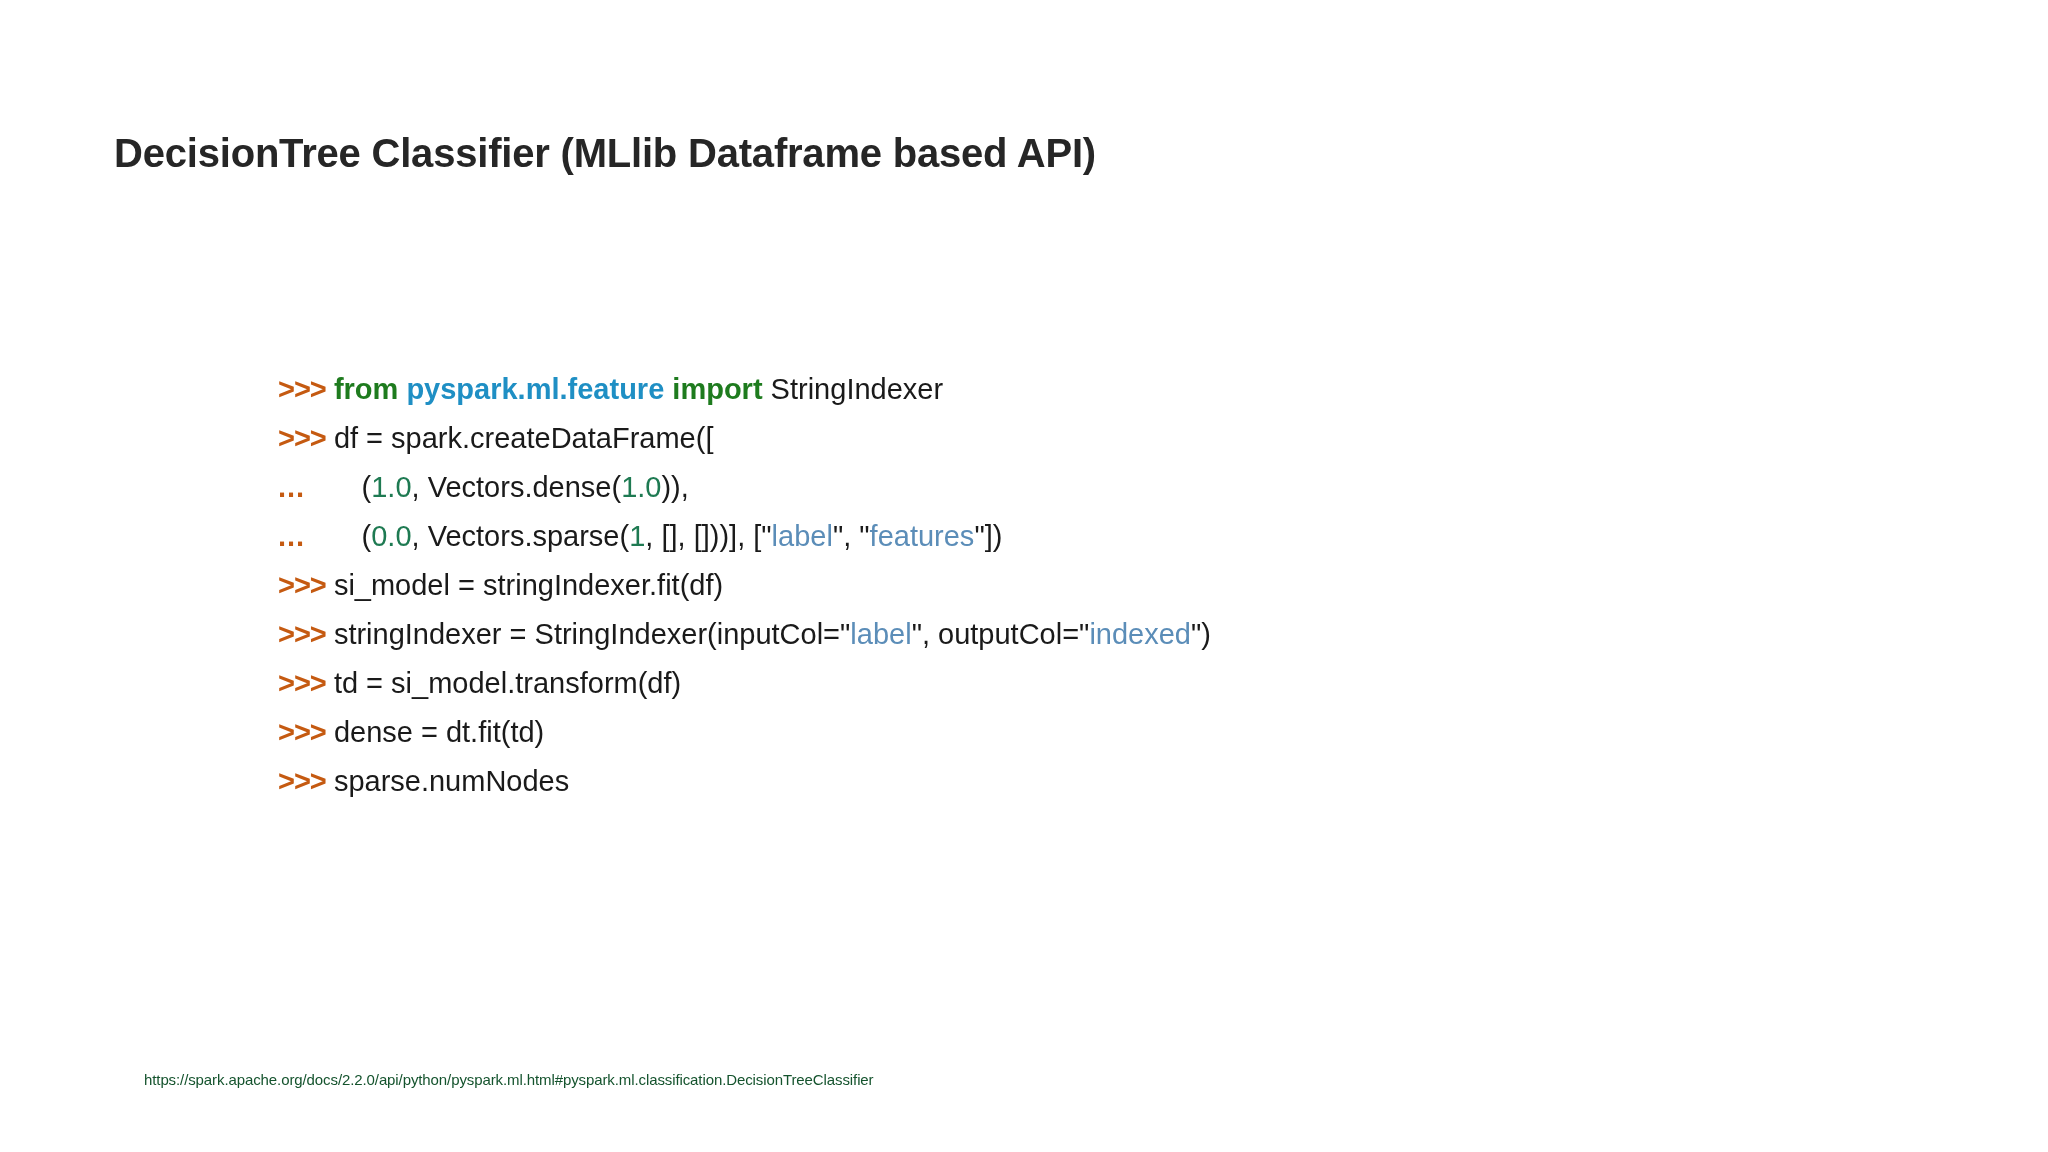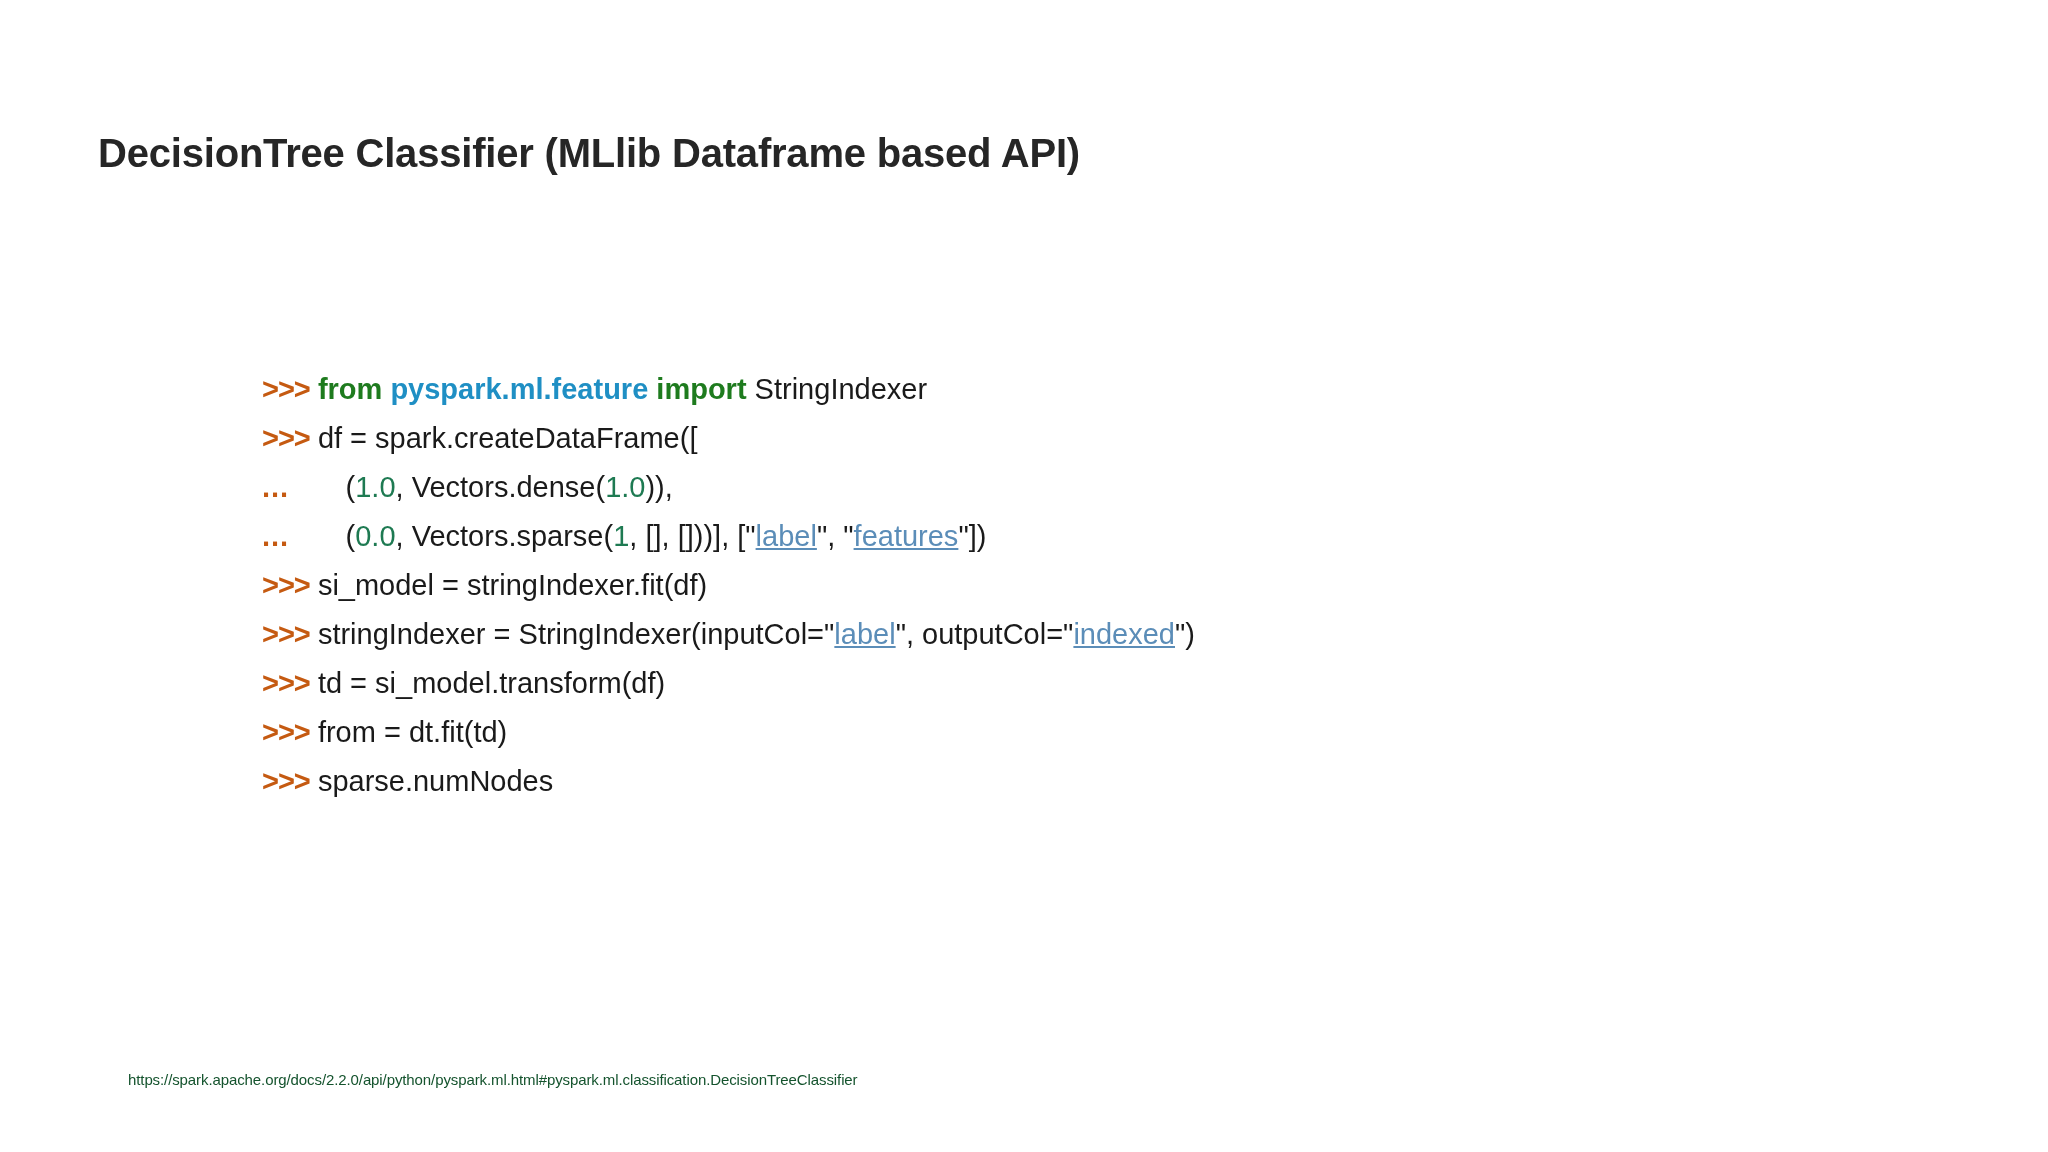--- a/index.html
+++ b/index.html
@@ -13,20 +13,21 @@
     position: relative;
     overflow: hidden;
     font-family: "Liberation Sans", sans-serif;
     -webkit-font-smoothing: antialiased;
   }
 
   .slide {
     position: absolute;
     inset: 0;
     background: #ffffff;
+    margin-left: 16px;
   }
 
   
   .slide-title {
     position: absolute;
     left: 98px;
     top: 131px;
     font-size: 40px;
     font-weight: bold;
     color: #262626;
@@ -60,21 +61,21 @@
   .ps2 {
     color: #C55A11;
     font-weight: bold;
     letter-spacing: 1px;
   }
 
   
   .kw     { color: #1E7B1E; font-weight: bold; }
   .mod    { color: #1F8FC4; font-weight: bold; }
   .num    { color: #1E7A52; }
-  .str    { color: #5B8DB8; text-decoration: underline; }
+  .str    { color: #5B8DB8; }
   .plain  { color: #1a1a1a; }
 
   
   .footer-url {
     position: absolute;
     left: 128px;
     top: 1071px;
     font-size: 15px;
     color: #14532d;
     white-space: nowrap;
@@ -89,19 +90,19 @@
   <div class="slide-title">DecisionTree Classifier (MLlib Dataframe based API)</div>
 
   <div class="code-block">
       <span class="code-line"><span class="ps1">&gt;&gt;&gt;</span><span> </span><span class="kw">from</span><span class="plain"> </span><span class="mod">pyspark.ml.feature</span><span class="plain"> </span><span class="kw">import</span><span class="plain"> StringIndexer</span></span>
       <span class="code-line"><span class="ps1">&gt;&gt;&gt;</span><span> </span><span class="plain">df = spark.createDataFrame([</span></span>
       <span class="code-line"><span class="ps2">...</span><span>   </span><span class="plain">    (</span><span class="num">1.0</span><span class="plain">, Vectors.dense(</span><span class="num">1.0</span><span class="plain">)),</span></span>
       <span class="code-line"><span class="ps2">...</span><span>   </span><span class="plain">    (</span><span class="num">0.0</span><span class="plain">, Vectors.sparse(</span><span class="num">1</span><span class="plain">, [], []))], ["</span><span class="str">label</span><span class="plain">", "</span><span class="str">features</span><span class="plain">"])</span></span>
       <span class="code-line"><span class="ps1">&gt;&gt;&gt;</span><span> </span><span class="plain">si_model = stringIndexer.fit(df)</span></span>
       <span class="code-line"><span class="ps1">&gt;&gt;&gt;</span><span> </span><span class="plain">stringIndexer = StringIndexer(inputCol="</span><span class="str">label</span><span class="plain">", outputCol="</span><span class="str">indexed</span><span class="plain">")</span></span>
       <span class="code-line"><span class="ps1">&gt;&gt;&gt;</span><span> </span><span class="plain">td = si_model.transform(df)</span></span>
-      <span class="code-line"><span class="ps1">&gt;&gt;&gt;</span><span> </span><span class="plain">from = dt.fit(td)</span></span>
+      <span class="code-line"><span class="ps1">&gt;&gt;&gt;</span><span> </span><span class="plain">dense = dt.fit(td)</span></span>
       <span class="code-line"><span class="ps1">&gt;&gt;&gt;</span><span> </span><span class="plain">sparse.numNodes</span></span>
     </div>
 
   <div class="footer-url">https://spark.apache.org/docs/2.2.0/api/python/pyspark.ml.html#pyspark.ml.classification.DecisionTreeClassifier</div>
 
 </div>
 
 </body></html>

